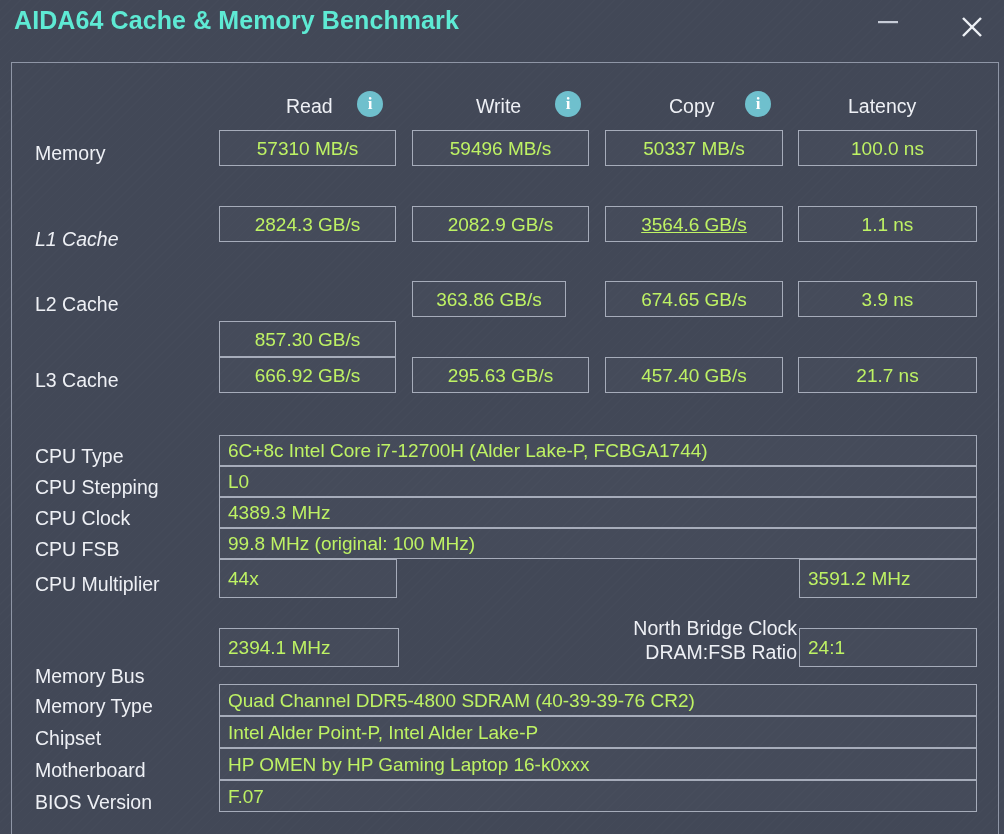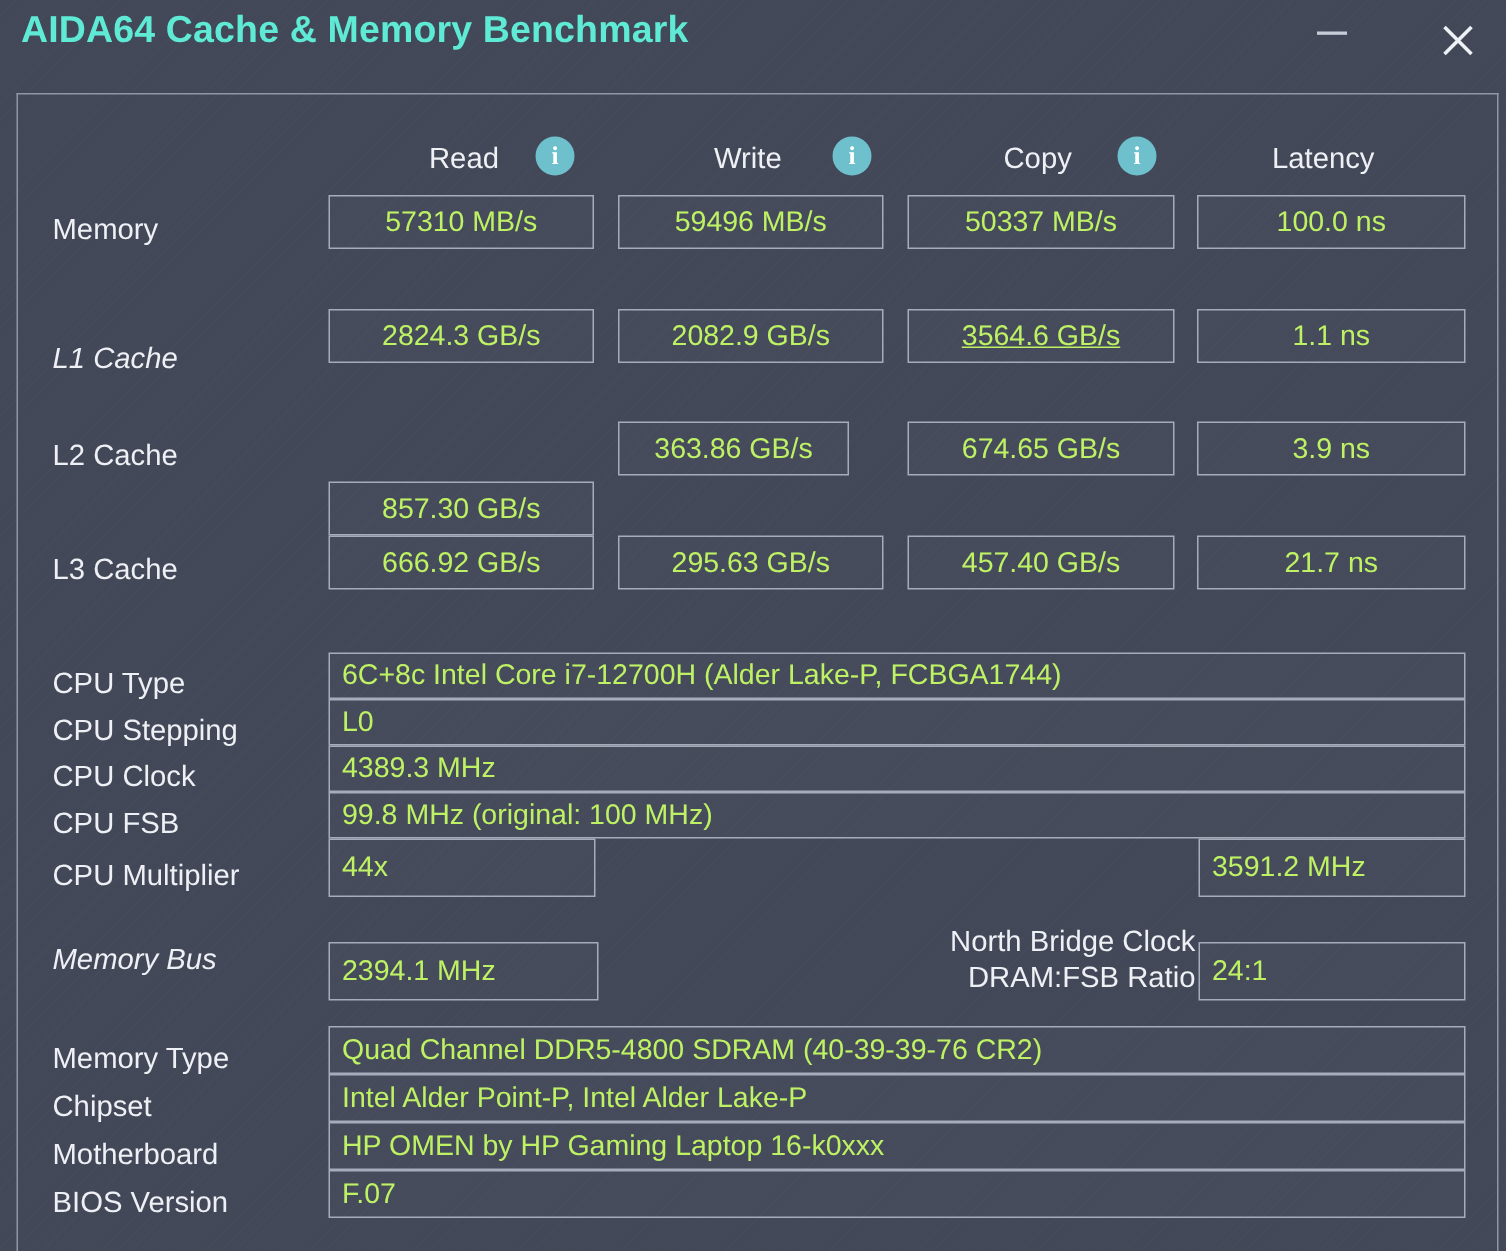--- a/index.html
+++ b/index.html
@@ -185,21 +185,21 @@
   <div class="fbox left" style="left:207px; top:434px; width:758px; height:31px;">4389.3 MHz</div>
 
   <div class="rowlabel" style="left:23px; top:477px;">CPU FSB</div>
   <div class="fbox left" style="left:207px; top:465px; width:758px; height:31px;">99.8 MHz  (original: 100 MHz)</div>
 
   <div class="rowlabel" style="left:23px; top:512px;">CPU Multiplier</div>
   <div class="fbox left" style="left:207px; top:496px; width:178px; height:39px;">44x</div>
   <div class="rightlabel" style="left:540px; top:512px; width:245px;margin-top:44px;">North Bridge Clock</div>
   <div class="fbox left" style="left:787px; top:496px; width:178px; height:39px;">3591.2 MHz</div>
 
-  <div class="rowlabel" style="left:23px; top:568px;font-style:italic;">Memory Bus</div>
+  <div class="rowlabel" style="left:23px; top:604px;">Memory Bus</div>
   <div class="fbox left" style="left:207px; top:565px; width:180px; height:39px;">2394.1 MHz</div>
   <div class="rightlabel" style="left:540px; top:580px; width:245px;">DRAM:FSB Ratio</div>
   <div class="fbox left" style="left:787px; top:565px; width:178px; height:39px;">24:1</div>
 
   <div class="rowlabel" style="left:23px; top:634px;">Memory Type</div>
   <div class="fbox left" style="left:207px; top:621px; width:758px; height:32px;">Quad Channel DDR5-4800 SDRAM  (40-39-39-76 CR2)</div>
 
   <div class="rowlabel" style="left:23px; top:666px;">Chipset</div>
   <div class="fbox left" style="left:207px; top:653px; width:758px; height:32px;">Intel Alder Point-P, Intel Alder Lake-P</div>
 

